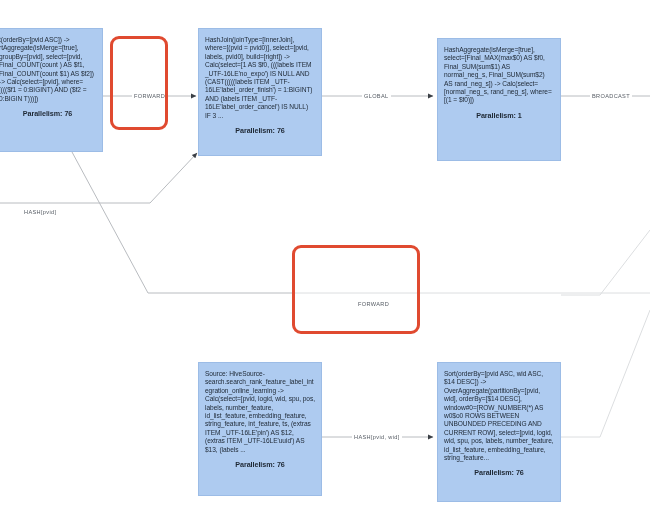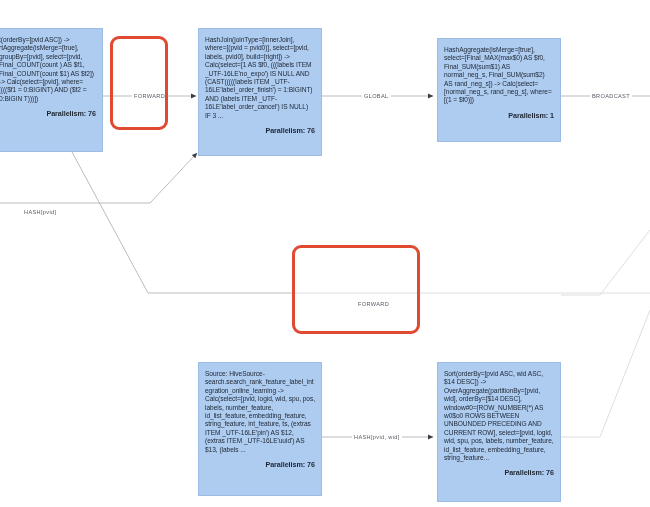--- a/index.html
+++ b/index.html
@@ -22,21 +22,21 @@
     font-size:6.6px;
     line-height:8.4px;
     padding:7px 6px 6px 6px;
     letter-spacing:-0.05px;
     word-break:break-word;
     overflow:hidden;
   }
   .node .body{display:block;}
   .node .par{
     display:block;
-    text-align:right;
+    text-align:center;
     font-weight:bold;
     font-size:7.2px;
     margin-top:7px;
   }
 
   .edge-label{
     position:absolute;
     font-size:5.6px;
     color:#555b63;
     letter-spacing:0.35px;
@@ -86,21 +86,21 @@
   <div class="node" style="left:-8px; top:28px; width:111px; height:124px;">
     <span class="body">t(orderBy=[pvid ASC]) -&gt; rtAggregate(isMerge=[true], groupBy=[pvid], select=[pvid, Final_COUNT(count ) AS $f1, Final_COUNT(count $1) AS $f2]) -&gt; Calc(select=[pvid], where=[((($f1 = 0:BIGINT) AND ($f2 = 0:BIGIN T)))])</span>
     <span class="par">Parallelism: 76</span>
   </div>
 
   <div class="node" style="left:198px; top:28px; width:124px; height:128px;">
     <span class="body">HashJoin(joinType=[InnerJoin], where=[(pvid = pvid0)], select=[pvid, labels, pvid0], build=[right]) -&gt; Calc(select=[1 AS $f0, (((labels ITEM _UTF-16LE'no_expo') IS NULL AND (CAST(((((labels ITEM _UTF-16LE'label_order_finish') = 1:BIGINT) AND (labels ITEM _UTF-16LE'label_order_cancel') IS NULL) IF 3 ...</span>
     <span class="par">Parallelism: 76</span>
   </div>
 
-  <div class="node" style="left:437px; top:38px; width:124px; height:104px;">
+  <div class="node" style="left:437px; top:38px; width:124px; height:123px;">
     <span class="body">HashAggregate(isMerge=[true], select=[Final_MAX(max$0) AS $f0, Final_SUM(sum$1) AS normal_neg_s, Final_SUM(sum$2) AS rand_neg_s]) -&gt; Calc(select=[normal_neg_s, rand_neg_s], where=[(1 = $f0)])</span>
     <span class="par">Parallelism: 1</span>
   </div>
 
   <div class="node" style="left:198px; top:362px; width:124px; height:134px;">
     <span class="body">Source: HiveSource-search.search_rank_feature_label_integration_online_learning -&gt; Calc(select=[pvid, logid, wid, spu, pos, labels, number_feature, id_list_feature, embedding_feature, string_feature, int_feature, ts, (extras ITEM _UTF-16LE'pin') AS $12, (extras ITEM _UTF-16LE'uuid') AS $13, (labels ...</span>
     <span class="par">Parallelism: 76</span>
   </div>
 
   <div class="node" style="left:437px; top:362px; width:124px; height:140px;">

